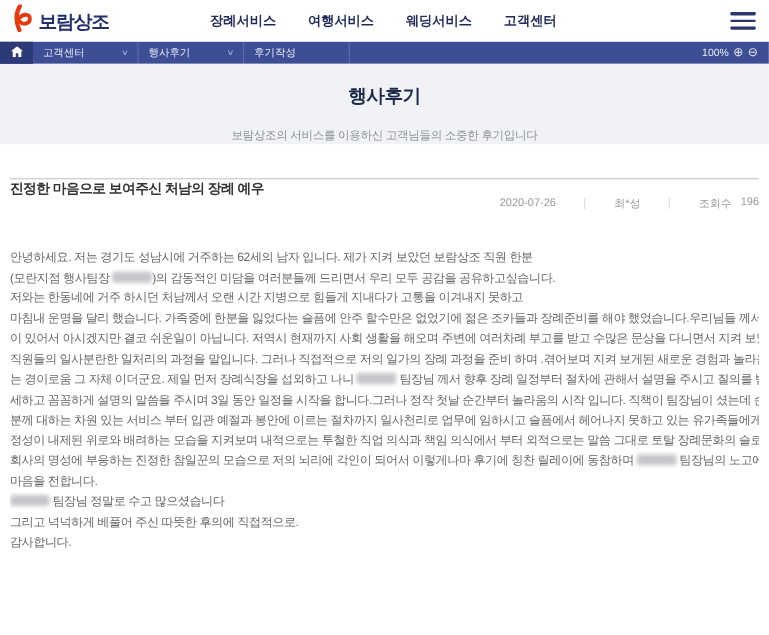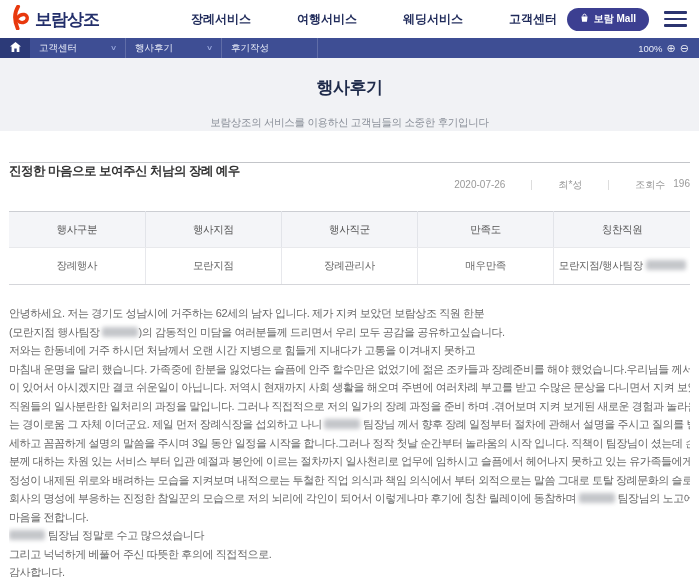--- a/index.html
+++ b/index.html
@@ -4,21 +4,21 @@
 <style>
   * { margin:0; padding:0; box-sizing:border-box; }
   html,body { width:699px; height:577px; overflow:hidden; background:#fff;
     font-family:"Liberation Sans","DejaVu Sans",sans-serif; }
   .page { width:699px; height:577px; position:relative; background:#fff; }
 
   
   .header { height:38px; display:flex; align-items:center; padding:0 12px 0 10px; background:#fff; }
   .logo { display:flex; align-items:center; gap:4px; cursor:pointer; }
   .logo-text { font-size:17px; font-weight:800; color:#232f6b; letter-spacing:-1px; }
-  .nav { display:flex; gap:46px; margin-left:92px; }
+  .nav { display:flex; gap:29px; margin-left:92px; }
   .nav-item { font-size:12px; font-weight:700; color:#1f2a5a; cursor:pointer; white-space:nowrap; }
   .header-right { margin-left:auto; display:flex; align-items:center; gap:15px; }
   .mall-btn { display:flex; align-items:center; gap:5px; background:#3c3f91; color:#fff;
     border:none; border-radius:12px; height:23px; padding:0 13px; font-size:10px; font-weight:700; cursor:pointer; }
   .hamburger { width:23px; display:flex; flex-direction:column; gap:4px; cursor:pointer; padding:2px 0; }
   .hamburger i { display:block; height:2.5px; background:#2b3470; border-radius:1px; }
 
   
   .crumbbar { height:20px; background:#3e4e94; display:flex; align-items:center; color:#e8ecf8; font-size:9.5px; }
   .crumb-home { width:30px; height:20px; background:#2c3a78; display:flex; align-items:center; justify-content:center; cursor:pointer; flex:0 0 auto; }
@@ -70,29 +70,20 @@
       </span>
       <span class="logo-text">보람상조</span>
     </div>
     <div class="nav">
       <span class="nav-item">장례서비스</span>
       <span class="nav-item">여행서비스</span>
       <span class="nav-item">웨딩서비스</span>
       <span class="nav-item">고객센터</span>
     </div>
     <div class="header-right">
-      <button class="mall-btn">
-        <span>
-          <svg width="9" height="10" viewBox="0 0 10 11">
-            <path d="M1.6 3.8 h6.8 l-0.7 6 h-5.4 z" fill="#fff"></path>
-            <path d="M3.3 4 V2.9 a1.7 1.7 0 0 1 3.4 0 V4" stroke="#fff" stroke-width="1" fill="none"></path>
-          </svg>
-        </span>
-        <span>보람 Mall</span>
-      </button>
       <div class="hamburger">
           <i></i>
           <i></i>
           <i></i>
         </div>
     </div>
   </div>
 
   <div class="crumbbar">
     <div class="crumb-home">
@@ -136,42 +127,20 @@
           <span>최*성</span>
           <span class="sep"></span>
           <span class="views">
             <span>조회수</span>
             <span>196</span>
           </span>
         </div>
       </div>
     </div>
 
-    <table class="info">
-      <thead>
-        <tr>
-          <th>행사구분</th>
-          <th>행사지점</th>
-          <th>행사직군</th>
-          <th>만족도</th>
-          <th>칭찬직원</th>
-        </tr>
-      </thead>
-      <tbody>
-        <tr>
-          <td>장례행사</td>
-          <td>모란지점</td>
-          <td>장례관리사</td>
-          <td>매우만족</td>
-          <td>
-            <span>모란지점/행사팀장 </span><span class="blur cell"></span>
-          </td>
-        </tr>
-      </tbody>
-    </table>
 
     <div class="review-body">
       <div class="line">안녕하세요. 저는 경기도 성남시에 거주하는 62세의 남자 입니다. 제가 지켜 보았던 보람상조 직원 한분</div>
       <div class="line"><span>(모란지점 행사팀장 </span><span class="blur"></span><span>)의 감동적인 미담을 여러분들께 드리면서 우리 모두 공감을 공유하고싶습니다.</span></div>
       <div class="line">저와는 한동네에 거주 하시던 처남께서 오랜 시간 지병으로 힘들게 지내다가 고통을 이겨내지 못하고</div>
       <div class="line">마침내 운명을 달리 했습니다. 가족중에 한분을 잃었다는 슬픔에 안주 할수만은 없었기에 젊은 조카들과 장례준비를 해야 했었습니다.우리님들 께서도 이미 많은 경험</div>
       <div class="line">이 있어서 아시겠지만 결코 쉬운일이 아닙니다. 저역시 현재까지 사회 생활을 해오며 주변에 여러차례 부고를 받고 수많은 문상을 다니면서 지켜 보았던 각종 상조회사</div>
       <div class="line">직원들의 일사분란한 일처리의 과정을 말입니다. 그러나 직접적으로 저의 일가의 장례 과정을 준비 하며 .겪어보며 지켜 보게된 새로운 경험과 놀라움과 혜안을 안겨주</div>
       <div class="line"><span>는 경이로움 그 자체 이더군요. 제일 먼저 장례식장을 섭외하고 나니 </span><span class="blur"></span><span> 팀장님 께서 향후 장례 일정부터 절차에 관해서 설명을 주시고 질의를 받고는 하나하나 상</span></div>
       <div class="line">세하고 꼼꼼하게 설명의 말씀을 주시며 3일 동안 일정을 시작을 합니다.그러나 정작 첫날 순간부터 놀라움의 시작 입니다. 직책이 팀장님이 셨는데 손수 문상객 한분한</div>

